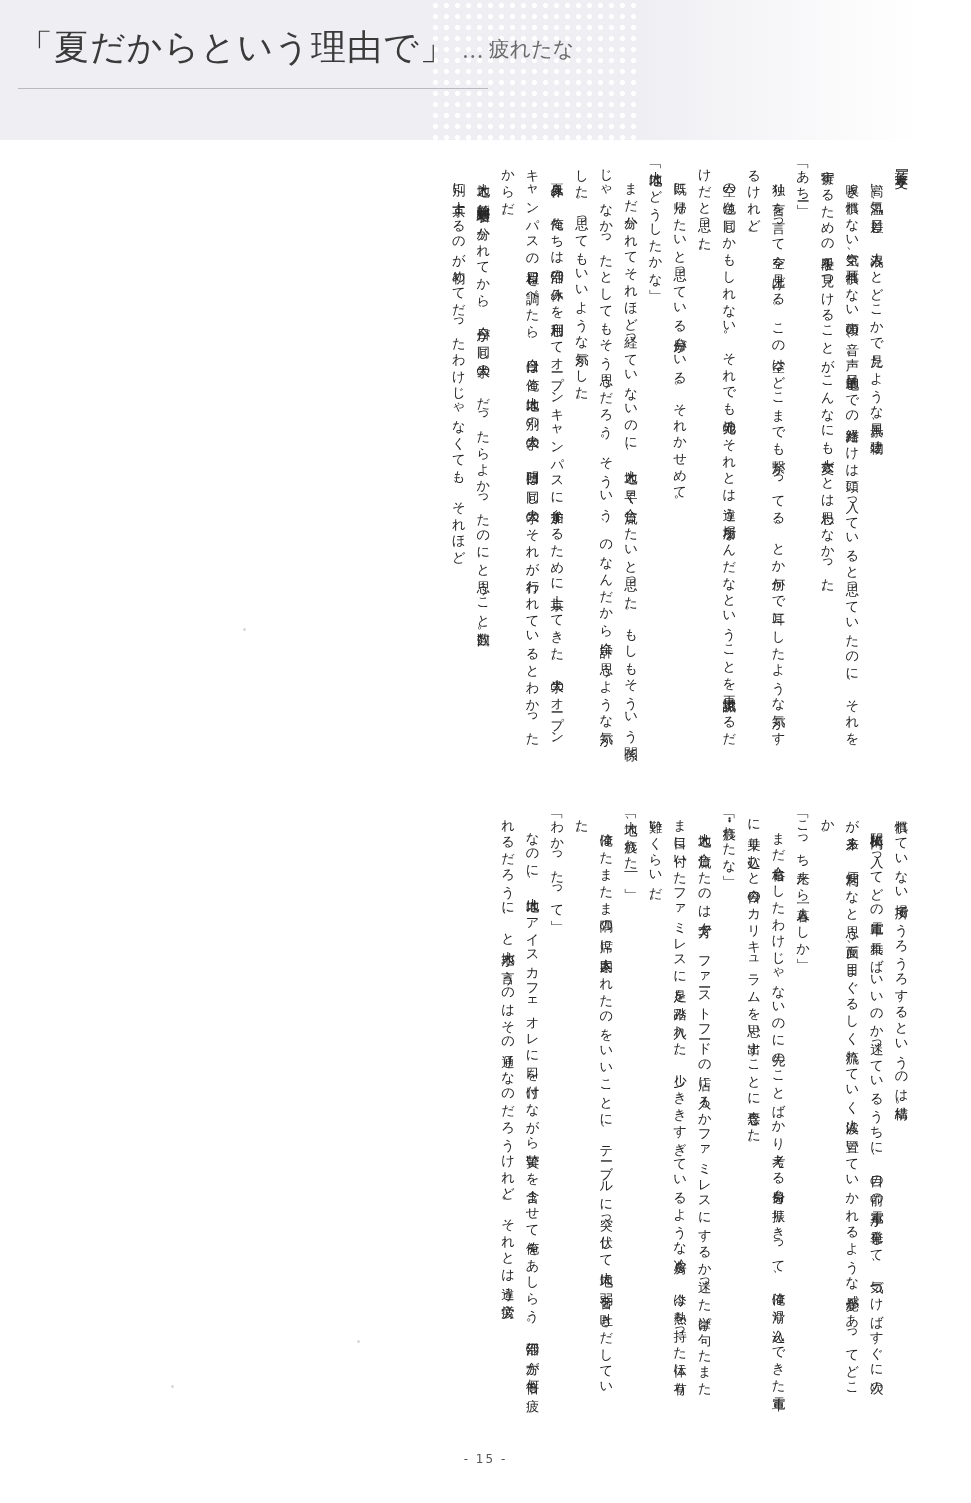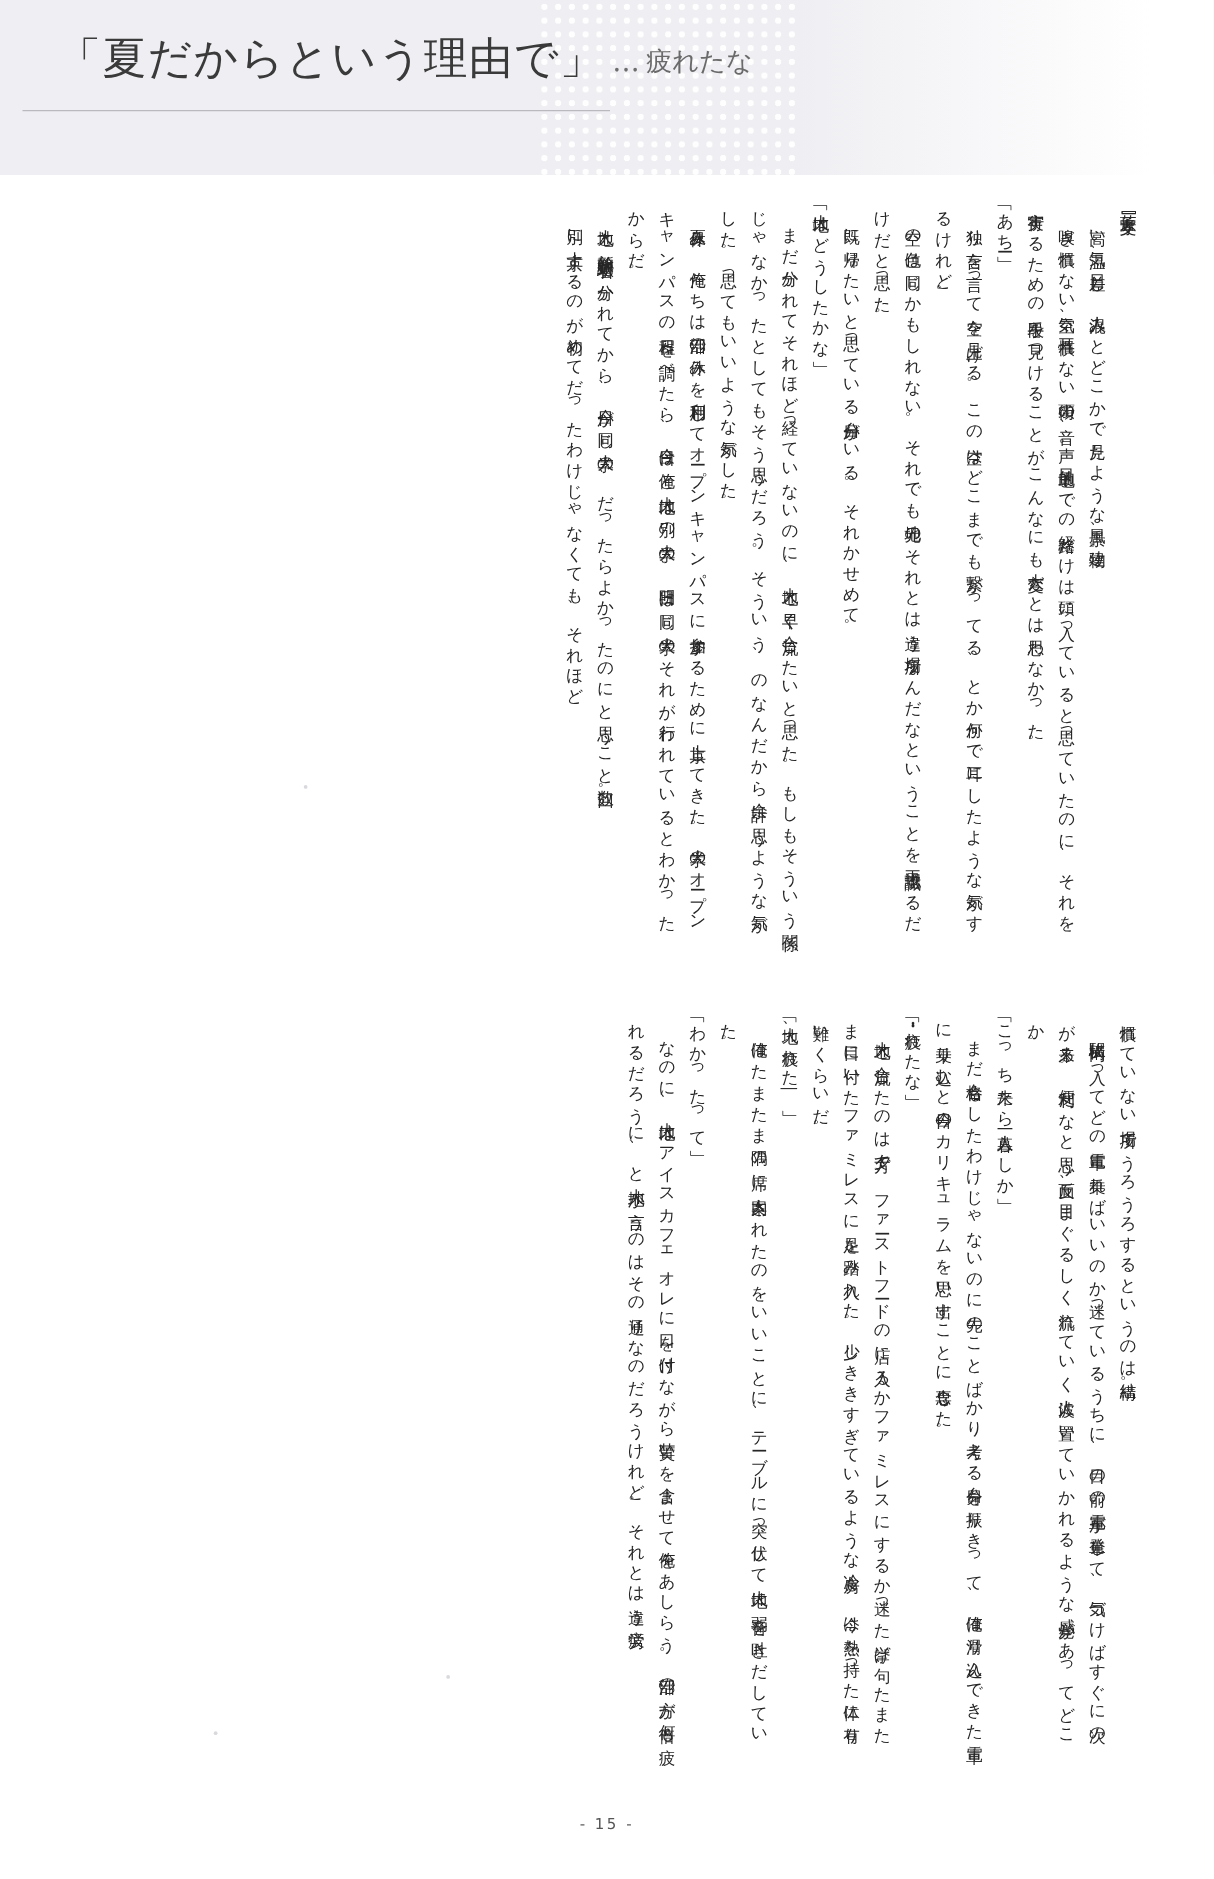--- a/index.html
+++ b/index.html
@@ -51,21 +51,20 @@
     align-items: flex-end;
     gap: 6px;
   }
   .story-title {
     font-size: 35px;
     letter-spacing: 1px;
     color: #3a3a3a;
     line-height: 1.1;
     white-space: nowrap;
     font-family: "DejaVu Serif", "Liberation Serif", serif;
-    margin-left: 28px;
   }
   .title-dots {
     font-size: 22px;
     color: #6d6d6d;
     padding-bottom: 4px;
     letter-spacing: -1px;
   }
   .author-name {
     font-size: 21px;
     color: #6a6a6a;

